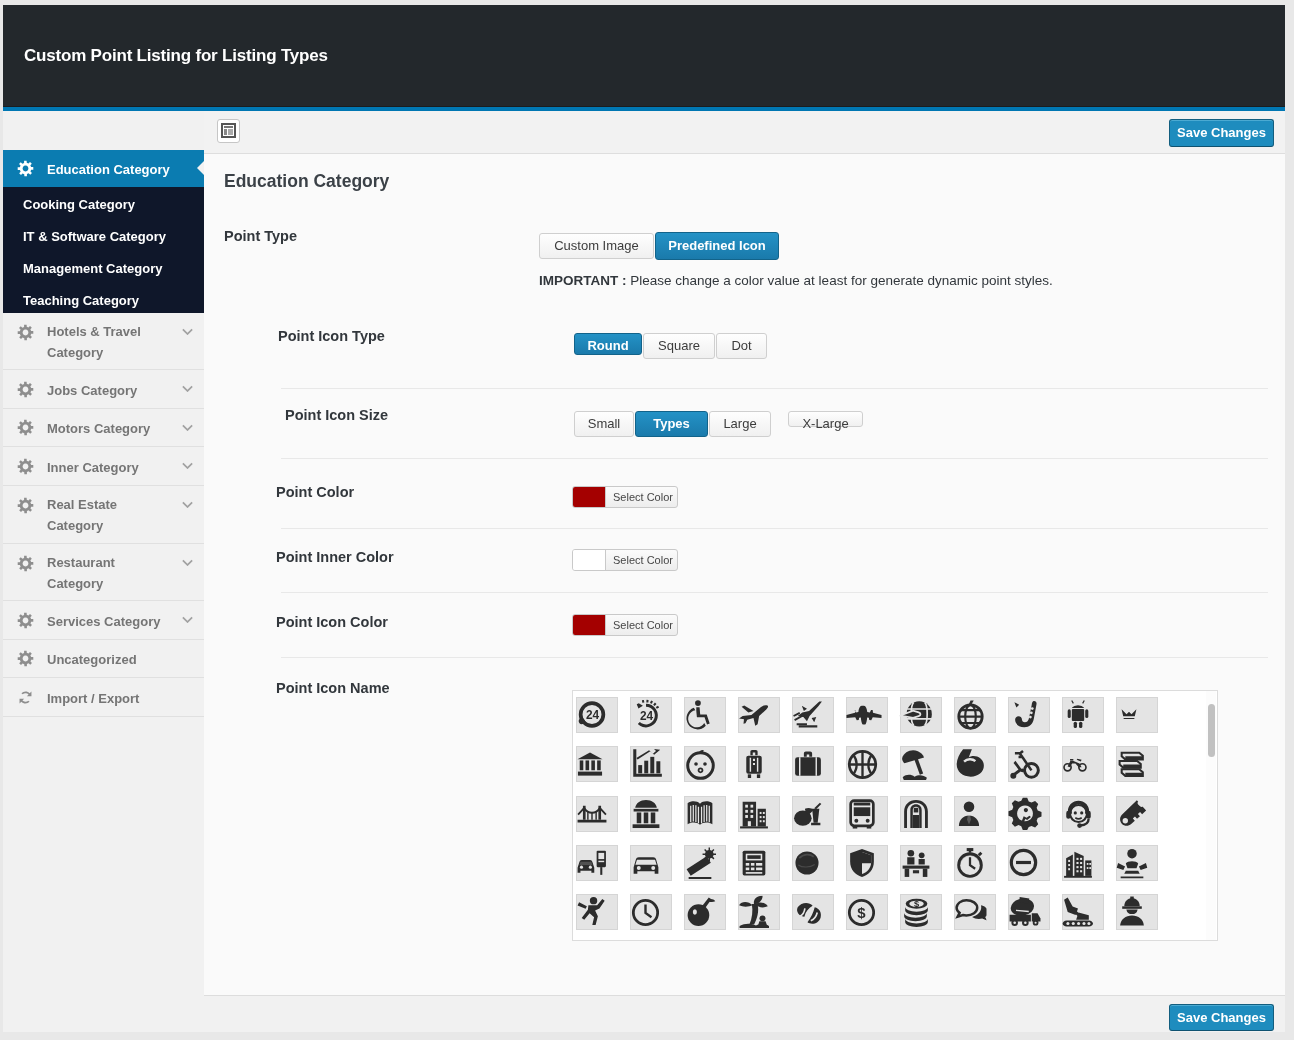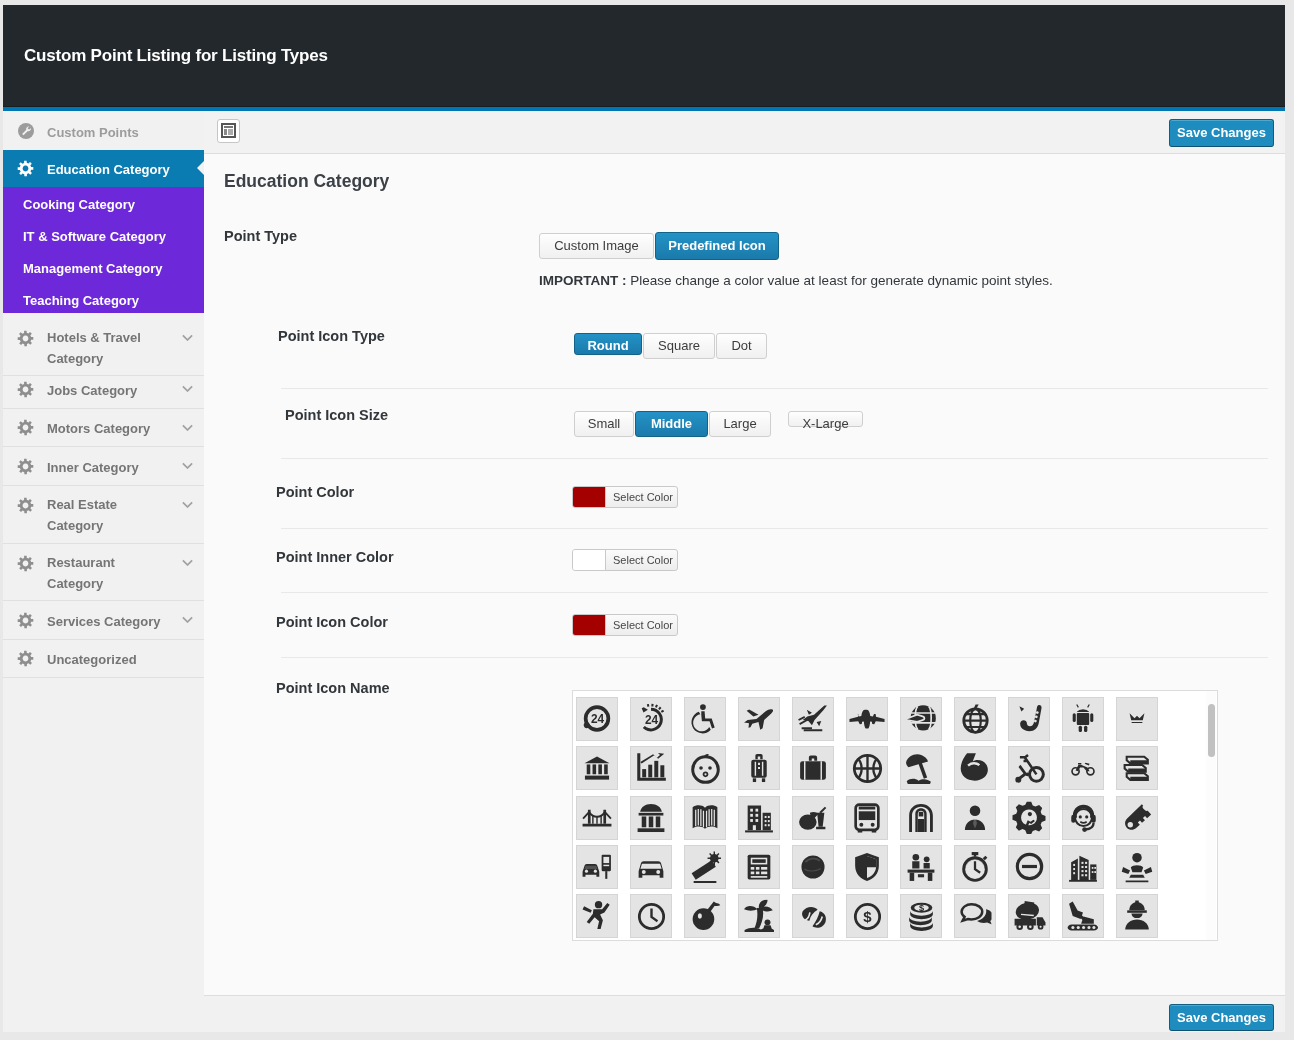--- a/index.html
+++ b/index.html
@@ -16,53 +16,46 @@
 .btn-primary{display:inline-block;background:#1e8cbe;border:1px solid #135e7f;border-bottom-color:#0f5270;border-radius:3px;color:#fff;font-size:13px;font-weight:700;text-align:center;box-shadow:inset 0 1px 0 rgba(120,200,230,.5)}
 .mi{position:relative;width:201px;color:#757575;font-size:13px;font-weight:700}
 .gear{position:absolute;left:14px;width:17px;height:17px;fill:#8e8e8e}
 .chev{position:absolute;right:11px;width:11px;height:7px;fill:#a2a2a2}
 .mtxt{position:absolute;left:44px;line-height:21px}
 .divi{position:absolute;left:0;width:201px;border-top:1px solid #e0e0e0}
 .lbl{position:absolute;font-size:14.5px;font-weight:700;color:#32373c}
 .hr{position:absolute;left:77px;width:987px;border-top:1px solid #e8e8e8}
 .wbtn{position:absolute;background:linear-gradient(#fefefe,#f0f0f0);border:1px solid #cfcfcf;border-radius:3px;color:#3c3c3c;font-size:13px;text-align:center}
 .bbtn{position:absolute;background:linear-gradient(#2492c6,#1a7aab);border:1px solid #12638a;border-radius:3px;color:#fff;font-size:13px;font-weight:700;text-align:center}
-.cell{background:#e4e4e4;border:1px solid #d5d5d5;width:42px;height:44px;display:flex;align-items:center;justify-content:center}
+.cell{background:#e4e4e4;border:1px solid #d5d5d5;width:42px;height:36px;display:flex;align-items:center;justify-content:flex-start}
 .cell svg{fill:#2c2c2c;transform:scale(1.1)}
 .cell text{fill:#2c2c2c}
 </style>
 </head>
 <body>
 <div id="wrap">
   <div id="hdr">
       <h1>Custom Point Listing for Listing Types</h1>
     </div>
   <div id="blue"></div>
   <div id="side">
-<div class="mi" style="position:absolute;top:1px;height:38px;color:#9c9c9c">
-  <svg class="abs" viewBox="0 0 24 24" style="left:15px;top:11px;width:16px;height:16px">
-          <circle cx="12" cy="12" r="12" fill="#9c9c9c"></circle>
-          <path d="M17.2 5.6a3.7 3.7 0 0 0-4.8 4.7L6.2 16.5l2 2 6.2-6.2a3.7 3.7 0 0 0 4.7-4.8l-2.1 2.1-2-.5-.5-2z" fill="#f1f1f1"></path>
-        </svg>
-  <div class="mtxt" style="top:10px">Custom Points</div>
-</div>
 <div class="mi" style="position:absolute;top:39px;height:37px;background:#0b7cb1;color:#fff">
   <svg class="gear" viewBox="0 0 20 20" style="top:10px;left:14px;fill:#fff">
           <path fill-rule="evenodd" d="M8.35 0.85L11.33 0.80L11.45 3.36L13.47 4.15L15.30 2.36L17.45 4.43L15.72 6.32L16.59 8.32L19.15 8.35L19.20 11.33L16.64 11.45L15.85 13.47L17.64 15.30L15.57 17.45L13.68 15.72L11.68 16.59L11.65 19.15L8.67 19.20L8.55 16.64L6.53 15.85L4.70 17.64L2.55 15.57L4.28 13.68L3.41 11.68L0.85 11.65L0.80 8.67L3.36 8.55L4.15 6.53L2.36 4.70L4.43 2.55L6.32 4.28L8.32 3.41ZM10.00 6.60a3.40 3.40 0 1 0 .01 0Z"></path>
         </svg>
   <div class="mtxt" style="top:9px">Education Category</div>
   <div class="abs" style="right:0;top:11px;width:0;height:0;border:7px solid transparent;border-right:7px solid #f2f2f2;border-left:none"></div>
 </div>
-      <div style="position:absolute;top:76px;width:201px;height:126px;background:#6d28d9;color:#fff;font-size:13px;font-weight:700">
+      <div style="position:absolute;top:76px;width:201px;height:126px;background:#0f172a;color:#fff;font-size:13px;font-weight:700">
         <div style="position:absolute;left:20px;top:10px;line-height:16px">Cooking Category</div>
         <div style="position:absolute;left:20px;top:42px;line-height:16px">IT &amp; Software Category</div>
         <div style="position:absolute;left:20px;top:74px;line-height:16px">Management Category</div>
         <div style="position:absolute;left:20px;top:106px;line-height:16px">Teaching Category</div>
       </div>
-      <div class="mi" style="position:absolute;top:208px;height:57px">
+      <div class="mi" style="position:absolute;top:202px;height:57px">
         <svg class="gear" viewBox="0 0 20 20" style="top:11px">
           <path fill-rule="evenodd" d="M8.35 0.85L11.33 0.80L11.45 3.36L13.47 4.15L15.30 2.36L17.45 4.43L15.72 6.32L16.59 8.32L19.15 8.35L19.20 11.33L16.64 11.45L15.85 13.47L17.64 15.30L15.57 17.45L13.68 15.72L11.68 16.59L11.65 19.15L8.67 19.20L8.55 16.64L6.53 15.85L4.70 17.64L2.55 15.57L4.28 13.68L3.41 11.68L0.85 11.65L0.80 8.67L3.36 8.55L4.15 6.53L2.36 4.70L4.43 2.55L6.32 4.28L8.32 3.41ZM10.00 6.60a3.40 3.40 0 1 0 .01 0Z"></path>
         </svg>
         <div class="mtxt" style="top:8px">Hotels &amp; Travel<br>Category</div>
         <svg class="chev" viewBox="0 0 12 8" style="top:15px">
           <path d="M1.4.8 6 5.4 10.6.8 12 2.2 6 8.2 0 2.2z"></path>
         </svg>
         <div class="divi" style="top:56px"></div>
       </div>
       <div class="mi" style="position:absolute;top:259px;height:39px">
@@ -124,20 +117,27 @@
           <path d="M1.4.8 6 5.4 10.6.8 12 2.2 6 8.2 0 2.2z"></path>
         </svg>
         <div class="divi" style="top:38px"></div>
       </div>
       <div class="mi" style="position:absolute;top:529px;height:38px">
         <svg class="gear" viewBox="0 0 20 20" style="top:10px">
           <path fill-rule="evenodd" d="M8.35 0.85L11.33 0.80L11.45 3.36L13.47 4.15L15.30 2.36L17.45 4.43L15.72 6.32L16.59 8.32L19.15 8.35L19.20 11.33L16.64 11.45L15.85 13.47L17.64 15.30L15.57 17.45L13.68 15.72L11.68 16.59L11.65 19.15L8.67 19.20L8.55 16.64L6.53 15.85L4.70 17.64L2.55 15.57L4.28 13.68L3.41 11.68L0.85 11.65L0.80 8.67L3.36 8.55L4.15 6.53L2.36 4.70L4.43 2.55L6.32 4.28L8.32 3.41ZM10.00 6.60a3.40 3.40 0 1 0 .01 0Z"></path>
         </svg>
         <div class="mtxt" style="top:9px">Uncategorized</div>
         <div class="divi" style="top:37px"></div>
+      </div>
+      <div class="mi" style="position:absolute;top:567px;height:39px">
+        <svg class="gear" viewBox="0 0 20 20" style="top:11px">
+          <path d="M10 3c1.9 0 3.7.8 4.9 2.1L17 3v5.4h-5.4l2-2A4.8 4.8 0 0 0 10 5.1c-1.3 0-2.4.5-3.3 1.2L5.2 4.9A6.9 6.9 0 0 1 10 3zM3 17v-5.4h5.4l-2 2a4.8 4.8 0 0 0 3.6 1.3c1.3 0 2.4-.5 3.3-1.2l1.5 1.4A6.9 6.9 0 0 1 10 17c-1.9 0-3.7-.8-4.9-2.1z"></path>
+        </svg>
+        <div class="mtxt" style="top:10px">Import / Export</div>
+        <div class="divi" style="top:38px"></div>
       </div>
     </div>
   <div id="main">
     <div id="topbar">
       <div class="abs" style="left:13px;top:8px;width:23px;height:24px;background:#fff;border:1px solid #c6c6c6;border-radius:3px">
         <div class="abs" style="left:3px;top:3px;width:15px;height:15px;border:2px solid #555;background:#fff">
           <div class="abs" style="left:1px;top:1px;width:9px;height:2px;background:#777"></div>
           <div class="abs" style="left:1px;top:4px;width:3px;height:6px;background:#888"></div>
           <div class="abs" style="left:5px;top:4px;width:5px;height:6px;background:#aaa"></div>
         </div>
@@ -150,21 +150,21 @@
         <div class="wbtn" style="left:335px;top:122px;width:115px;height:26px;line-height:24px">Custom Image</div>
         <div class="bbtn" style="left:451px;top:121px;width:124px;height:28px;line-height:26px">Predefined Icon</div>
         <div class="abs" style="left:335px;top:162px;font-size:13.5px;color:#32373c"><b>IMPORTANT :</b> Please change a color value at least for generate dynamic point styles.</div>
         <div class="lbl" style="left:74px;top:217px">Point Icon Type</div>
         <div class="bbtn" style="left:370px;top:222px;width:68px;height:22px;line-height:24px">Round</div>
         <div class="wbtn" style="left:439px;top:222px;width:72px;height:26px;line-height:24px">Square</div>
         <div class="wbtn" style="left:512px;top:222px;width:51px;height:26px;line-height:24px">Dot</div>
         <div class="hr" style="top:277px"></div>
         <div class="lbl" style="left:81px;top:296px">Point Icon Size</div>
         <div class="wbtn" style="left:370px;top:300px;width:60px;height:26px;line-height:24px">Small</div>
-        <div class="bbtn" style="left:431px;top:300px;width:73px;height:26px;line-height:24px">Middle</div>
+        <div class="bbtn" style="left:431px;top:300px;width:73px;height:26px;line-height:24px">Types</div>
         <div class="wbtn" style="left:505px;top:300px;width:62px;height:26px;line-height:24px">Large</div>
         <div class="wbtn" style="left:584px;top:300px;width:75px;height:16px;line-height:24px">X-Large</div>
         <div class="hr" style="top:347px"></div>
         <div class="lbl" style="left:72px;top:373px">Point Color</div>
         <div class="abs" style="left:368px;top:375px;width:106px;height:22px;border:1px solid #c9c9c9;border-radius:3px;background:linear-gradient(#fbfbfb,#ededed);overflow:hidden">
           <div class="abs" style="left:0;top:0;width:33px;height:22px;background:#a40000;border-right:1px solid #c9c9c9"></div>
           <div class="abs" style="left:34px;top:0;width:72px;height:22px;font-size:11px;color:#464646;text-align:center;line-height:21px">Select Color</div>
         </div>
         <div class="hr" style="top:417px"></div>
         <div class="lbl" style="left:72px;top:438px">Point Inner Color</div>

